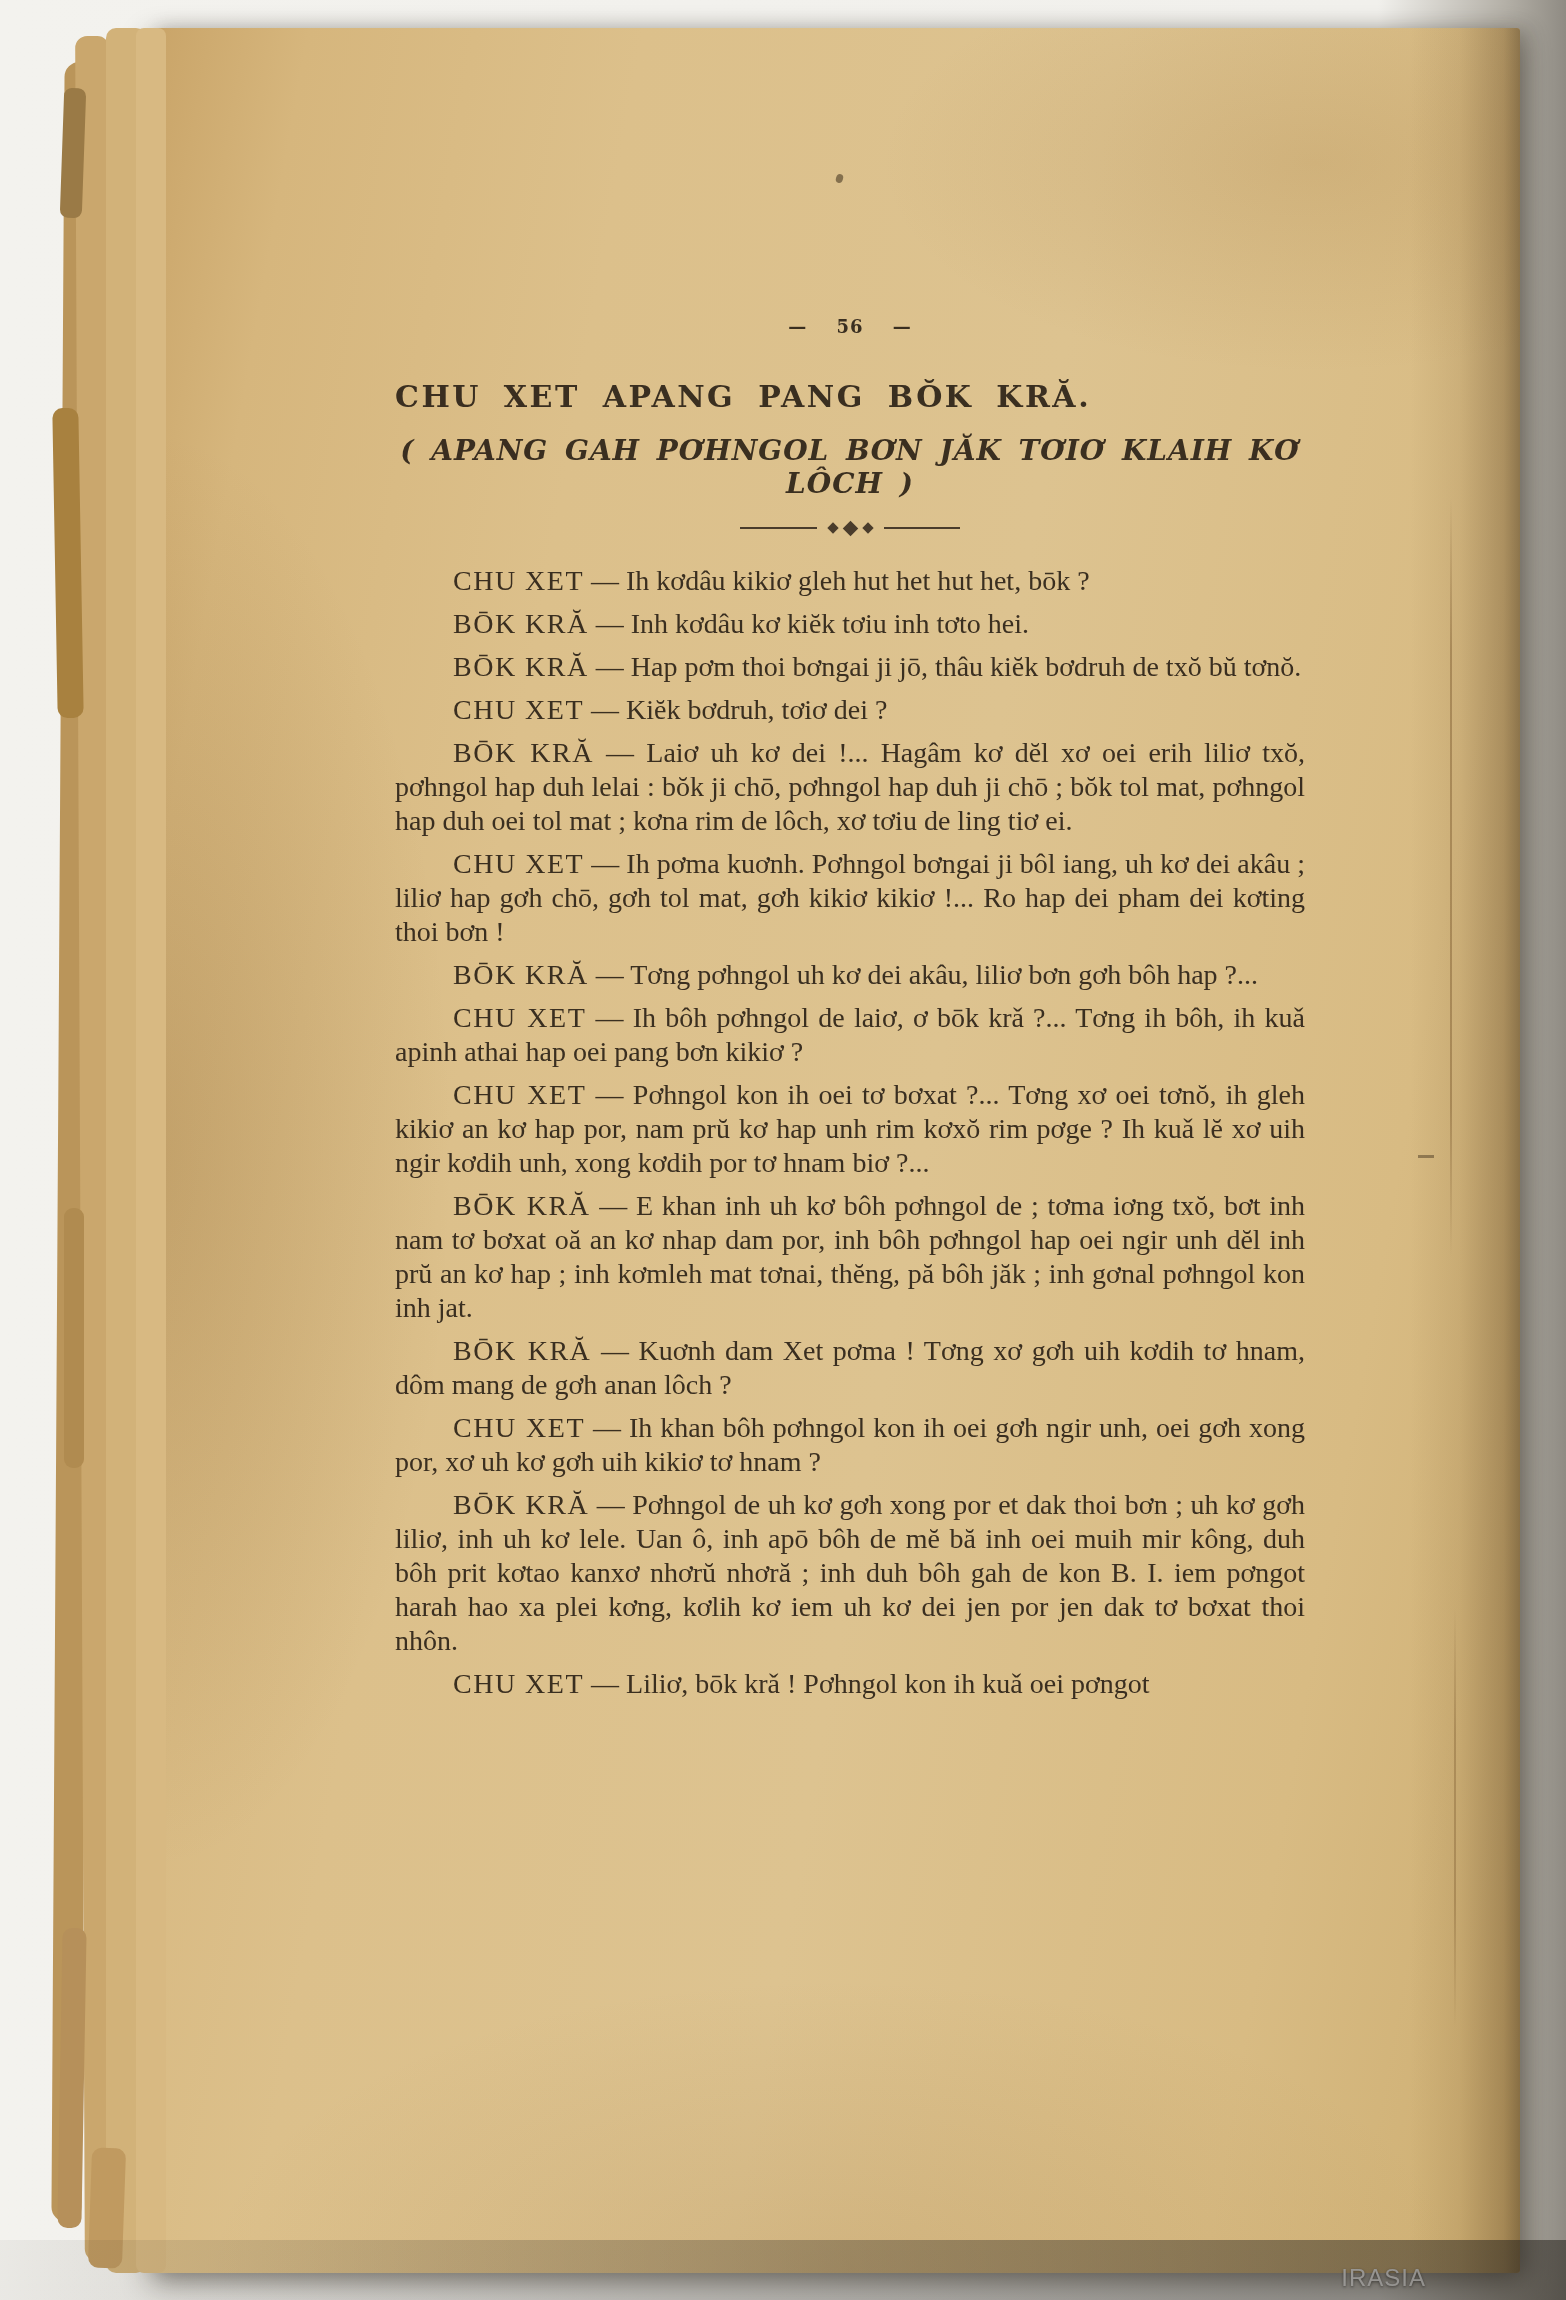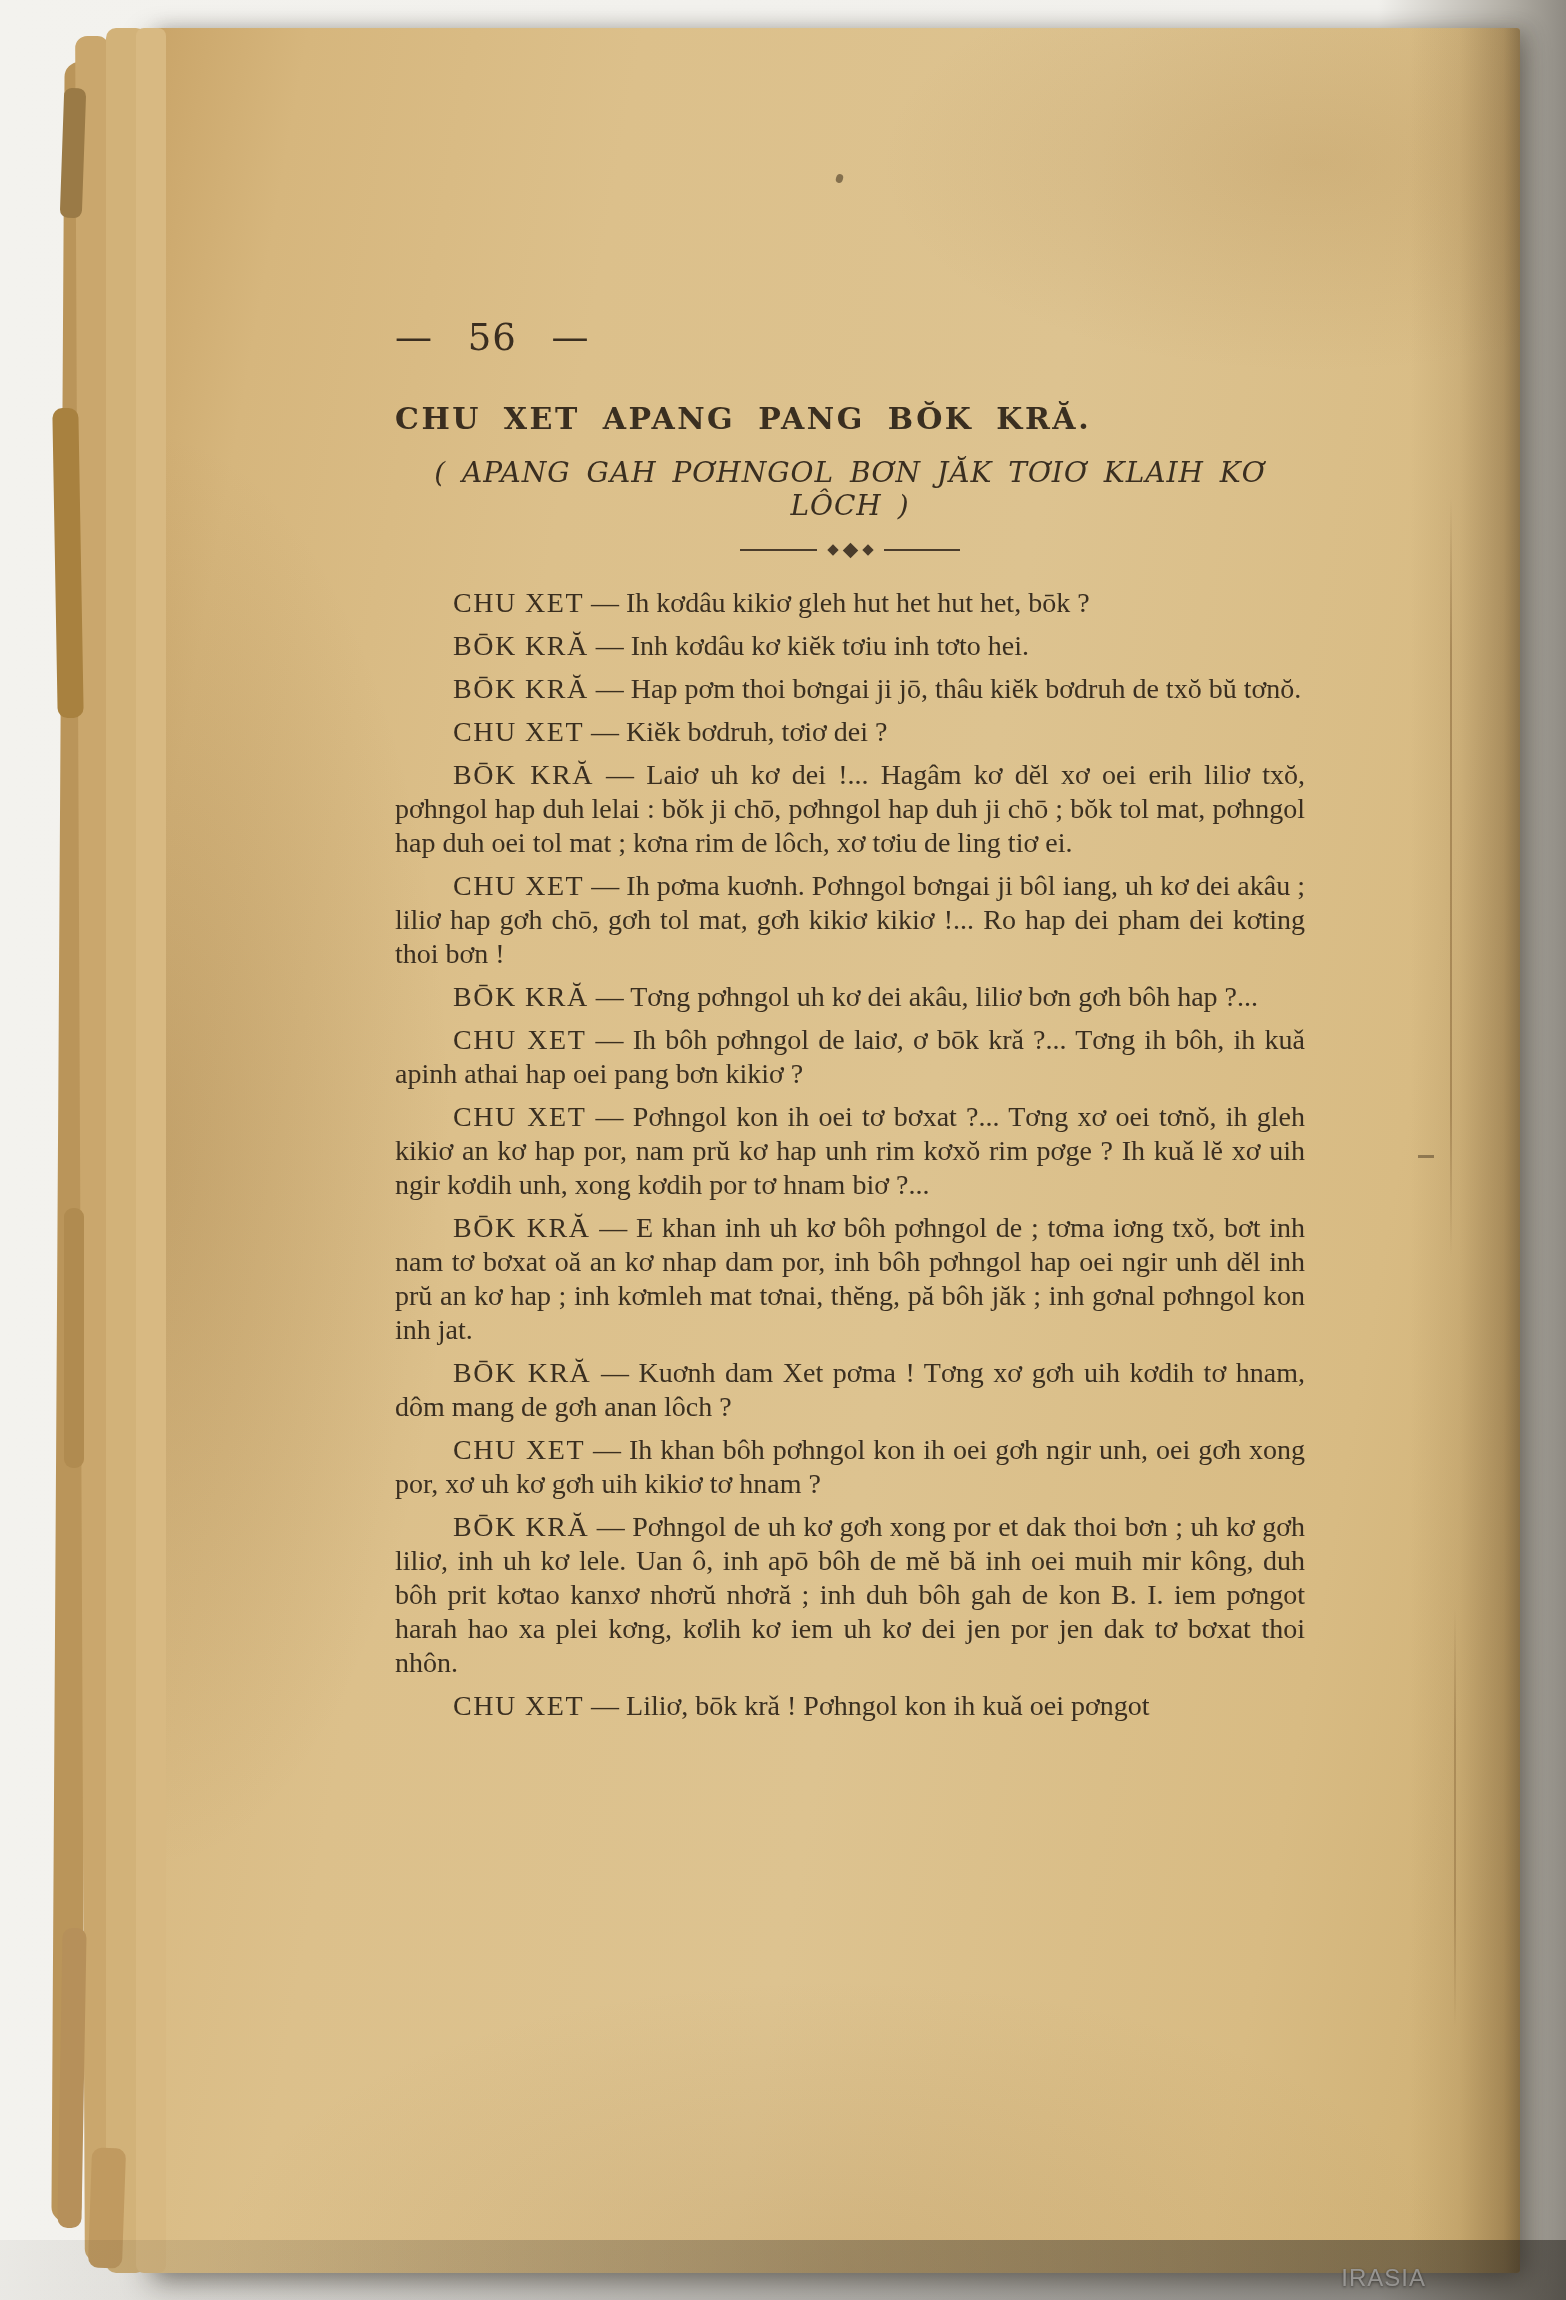--- a/index.html
+++ b/index.html
@@ -58,33 +58,34 @@
   .e7{left:-86px;top:1180px;width:20px;height:260px;background:#b08b50;border-radius:9px;}
   .e8{left:-90px;top:1900px;width:24px;height:300px;background:#b6905a;border-radius:10px;transform:rotate(1deg);}
   .e9{left:-60px;top:2120px;width:34px;height:120px;background:#c09a60;border-radius:10px;transform:rotate(2deg);}
 
   .content{
     position:absolute;left:245px;top:0;width:910px;
     color:rgba(48,37,26,0.94);
   }
   .page-number{
     padding-top:288px;
-    font-size:37px;font-weight:normal;
+    text-align:center;
+    font-size:18px;font-weight:bold;
     word-spacing:22px;letter-spacing:1px;
   }
   .title{
     margin:42px 0 0 0;
     text-align:left;
     font-size:30px;font-weight:bold;
     letter-spacing:2.5px;word-spacing:10px;
   }
   .subtitle{
     margin:20px 0 0 0;
     text-align:center;
-    font-size:28px;font-weight:normal;font-style:italic;
+    font-size:28px;font-weight:bold;font-style:italic;
     letter-spacing:1px;word-spacing:6px;
   }
   .ornament{
     width:220px;margin:18px auto 0;height:20px;
     display:flex;align-items:center;justify-content:center;
   }
   .ornament .bar{flex:1;height:2px;background:rgba(48,37,26,0.85);}
   .ornament .cluster{display:flex;align-items:center;margin:0 8px;}
   .ornament .dmd{width:8px;height:8px;background:rgba(48,37,26,0.85);transform:rotate(45deg);margin:0 4px;}
   .ornament .dmd.mid{width:11px;height:11px;}

